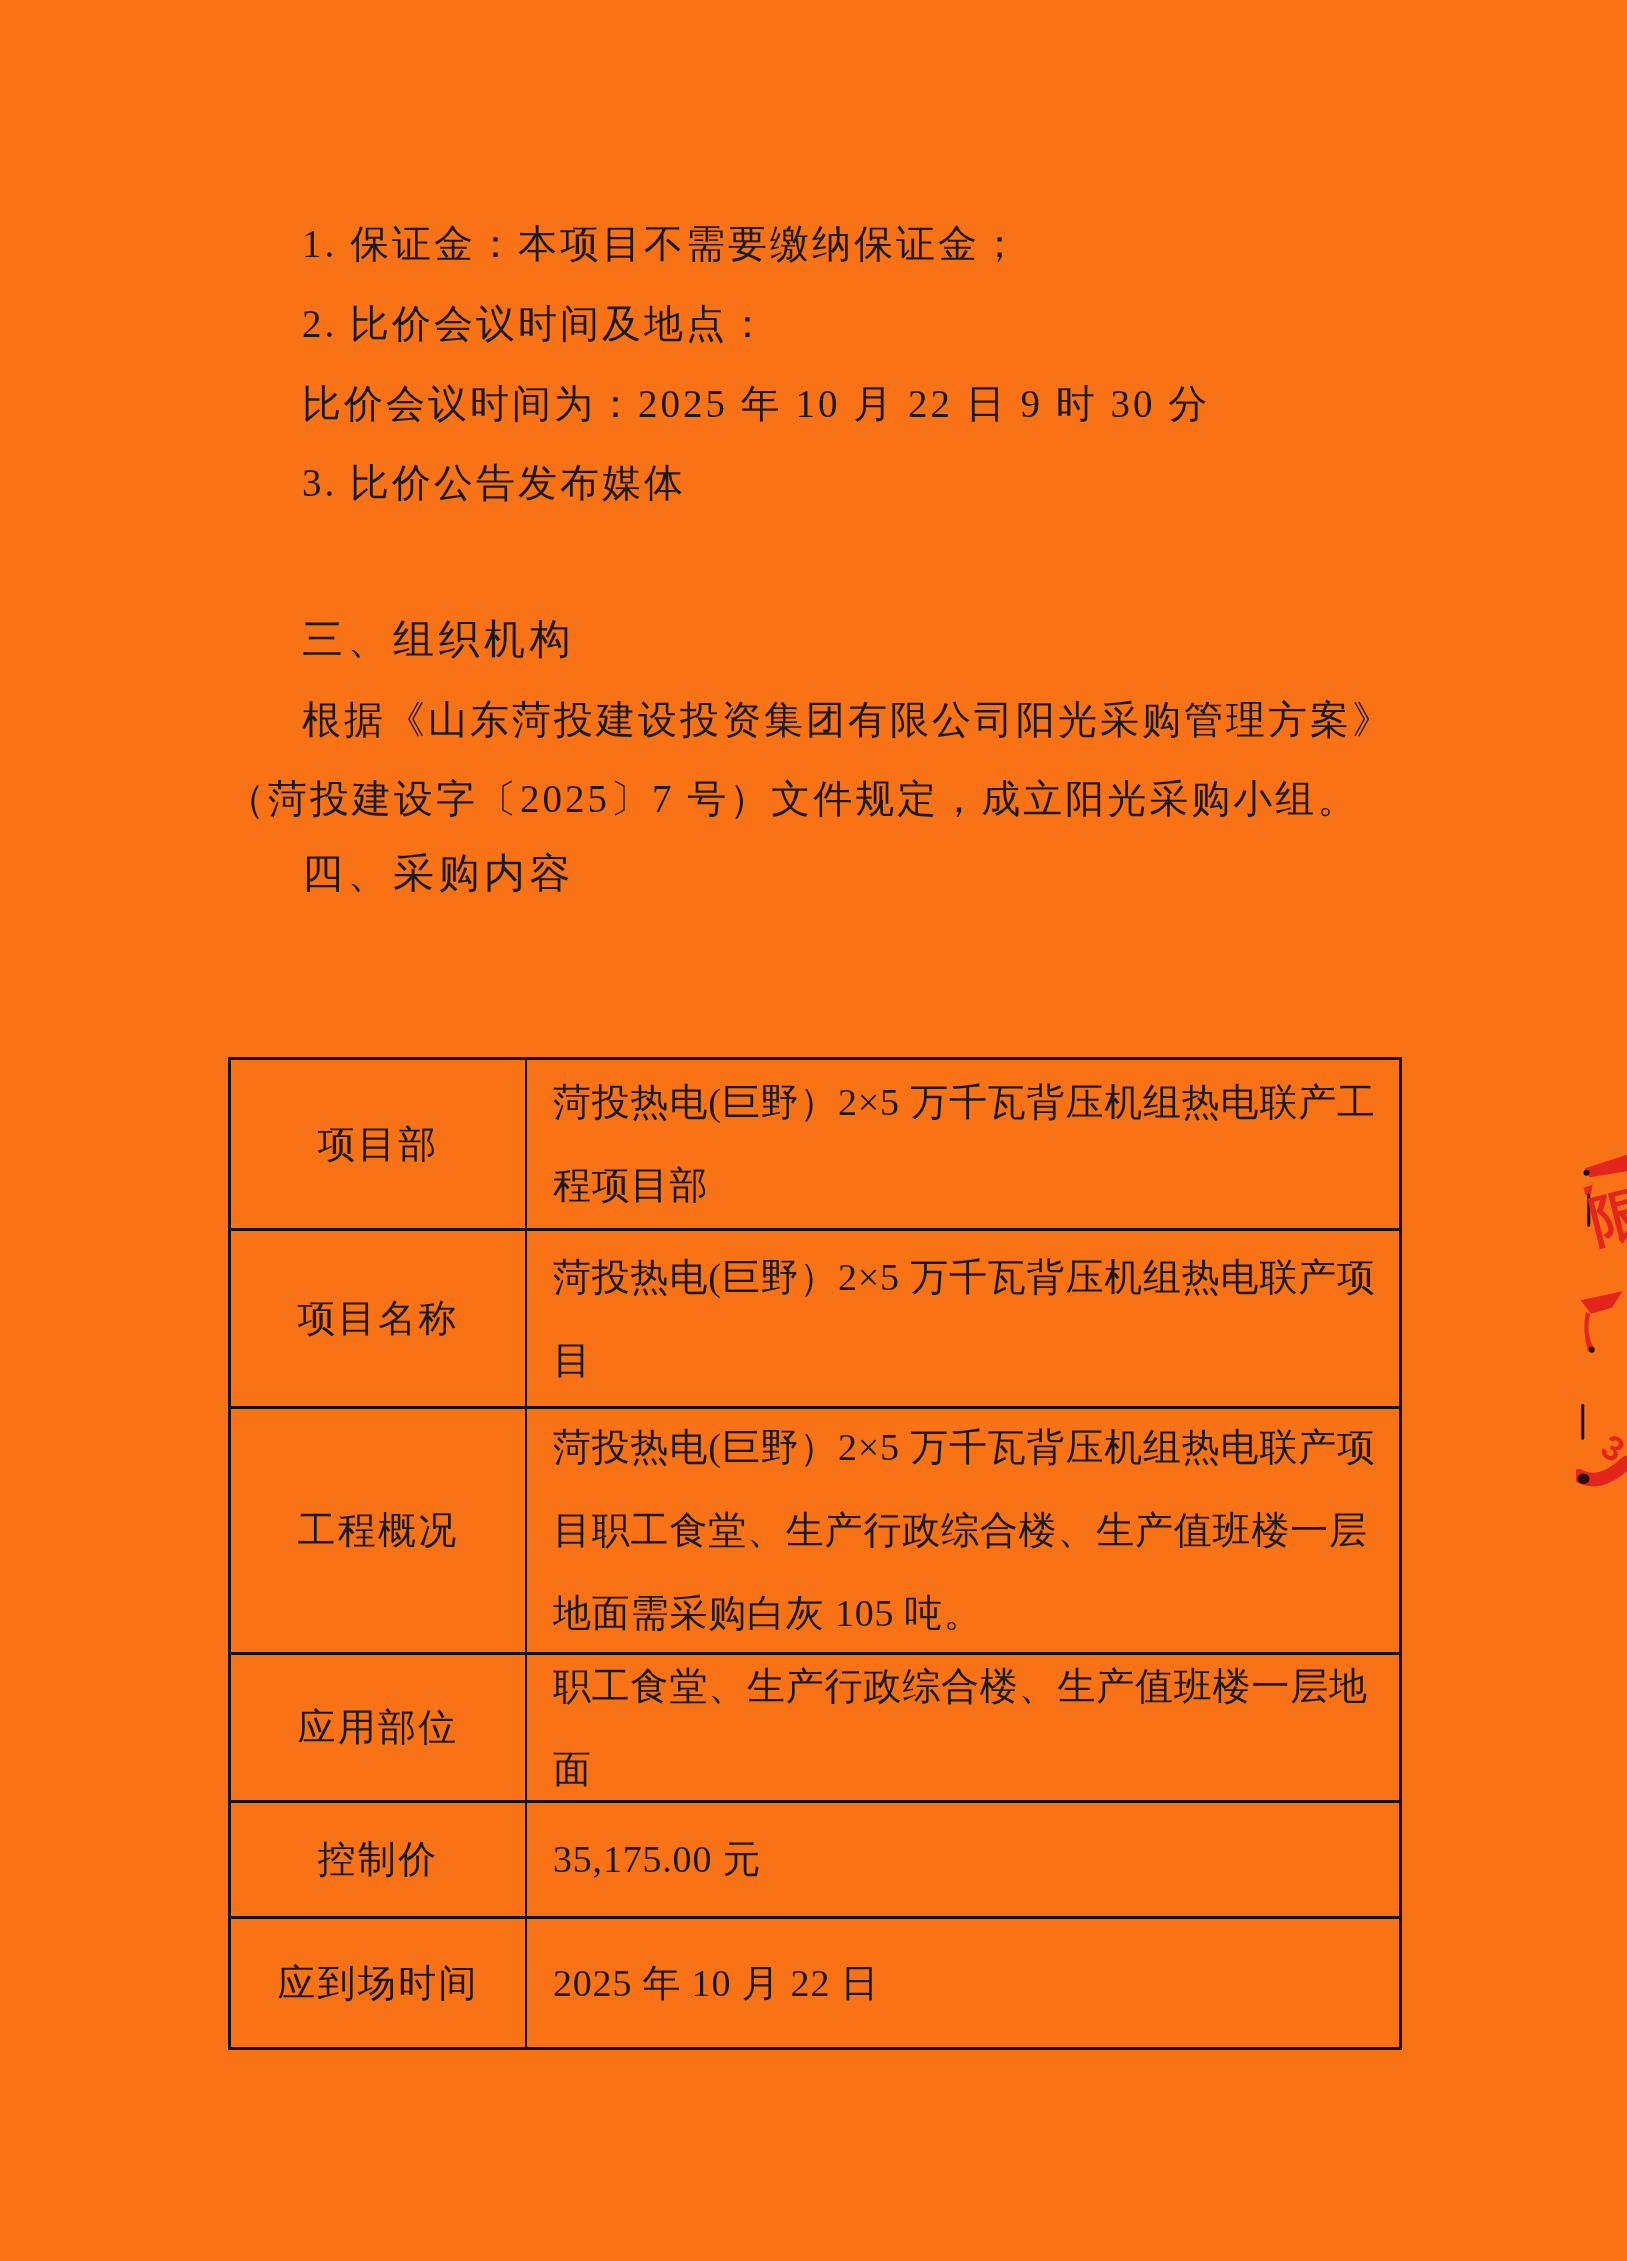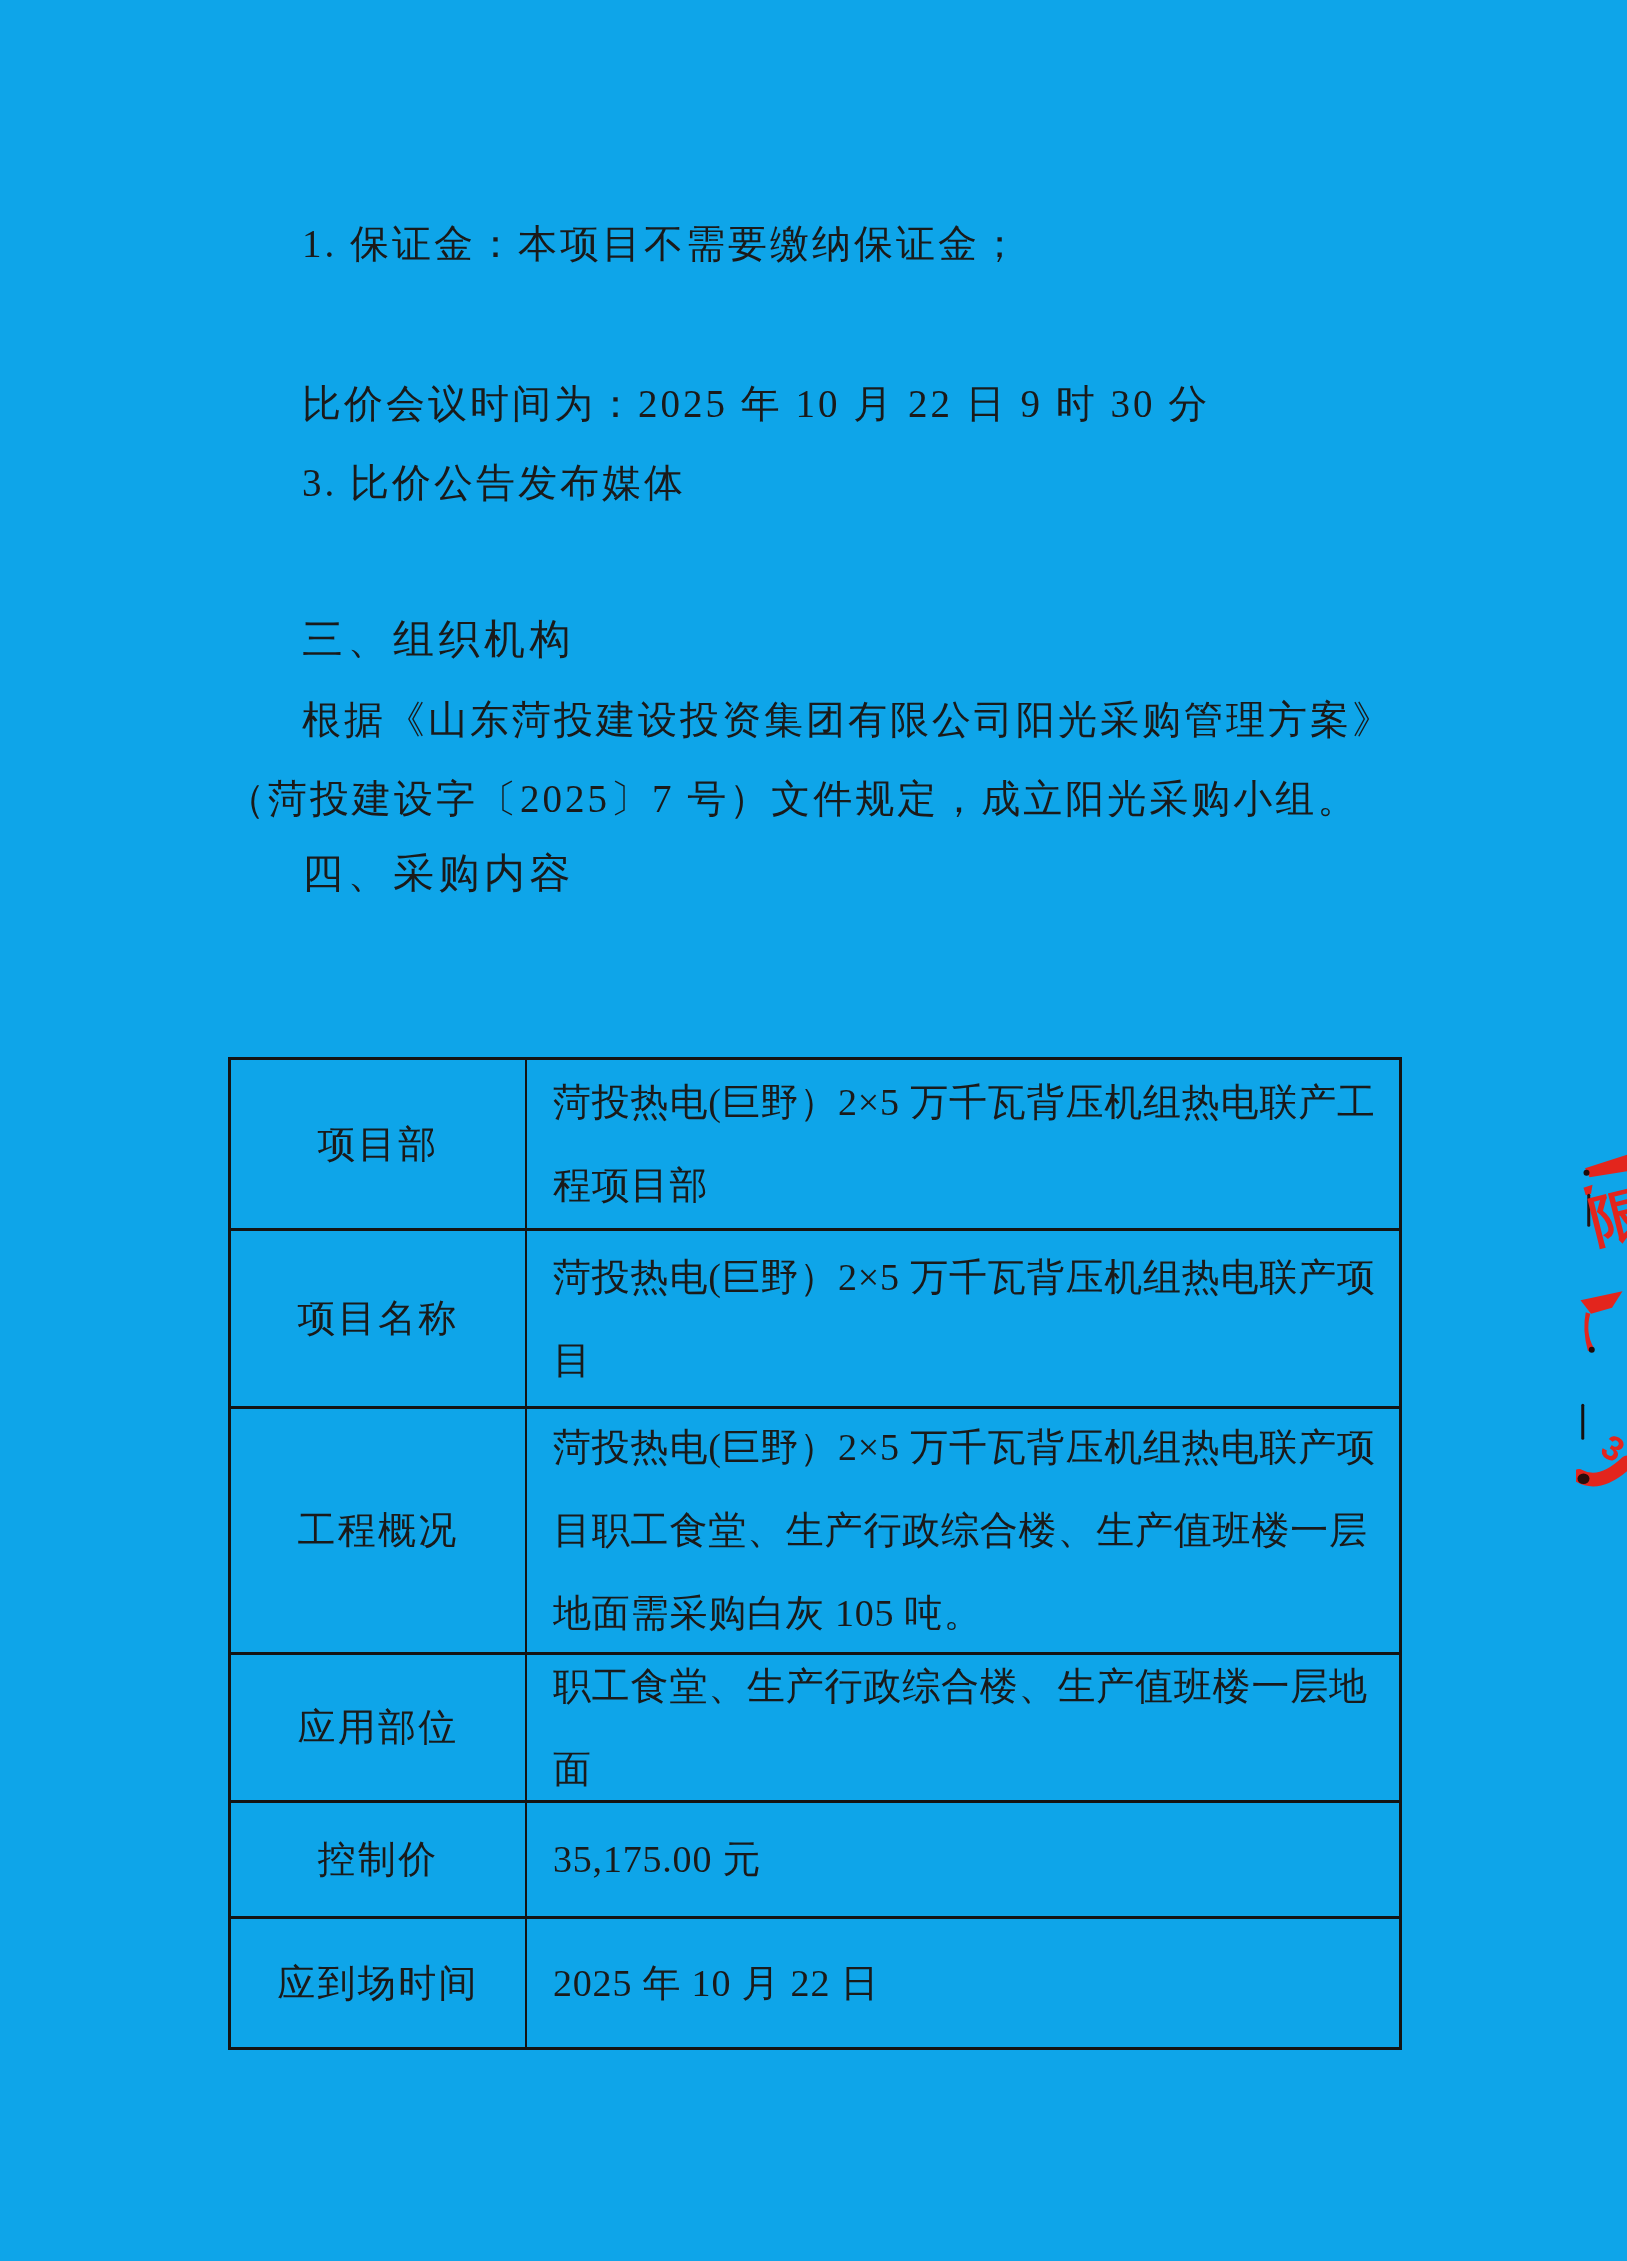--- a/index.html
+++ b/index.html
@@ -1,19 +1,19 @@
 <!DOCTYPE html>
 <html style="font-size:12px"><head>
 <meta charset="utf-8">
 <style>
   html,body { margin:0; padding:0; background:#888; }
   #page {
     position:relative;
     width:1627px; height:2261px;
-    background:#0ea5e9;
+    background:#f97316;
     overflow:hidden;
     font-family:"Liberation Serif", serif;
     color:#1a1a1a;
   }
   .line {
     position:absolute;
     left:302px;
     font-size:39px;
     line-height:47px;
     letter-spacing:3px;
@@ -55,20 +55,21 @@
   .t-value .wrap { width:834px; }
   
   .stamp { position:absolute; left:1576px; top:1149px; width:51px; height:355px; }
 </style>
 </head>
 <body>
 
 <div id="page">
 
   <div class="line" style="top:220px">1. 保证金：本项目不需要缴纳保证金；</div>
+  <div class="line" style="top:300px">2. 比价会议时间及地点：</div>
   <div class="line" style="top:380px">比价会议时间为：2025 年 10 月 22 日 9 时 30 分</div>
   <div class="line" style="top:459px">3. 比价公告发布媒体</div>
   <div class="line heading" style="top:616px">三、组织机构</div>
   <div class="line" style="top:696px">根据《山东菏投建设投资集团有限公司阳光采购管理方案》</div>
   <div class="line flush" style="top:775px">（菏投建设字〔2025〕7 号）文件规定，成立阳光采购小组。</div>
   <div class="line heading" style="top:850px">四、采购内容</div>
 
   <div class="doc-table">
 
     <div class="t-row" style="height:171px">

